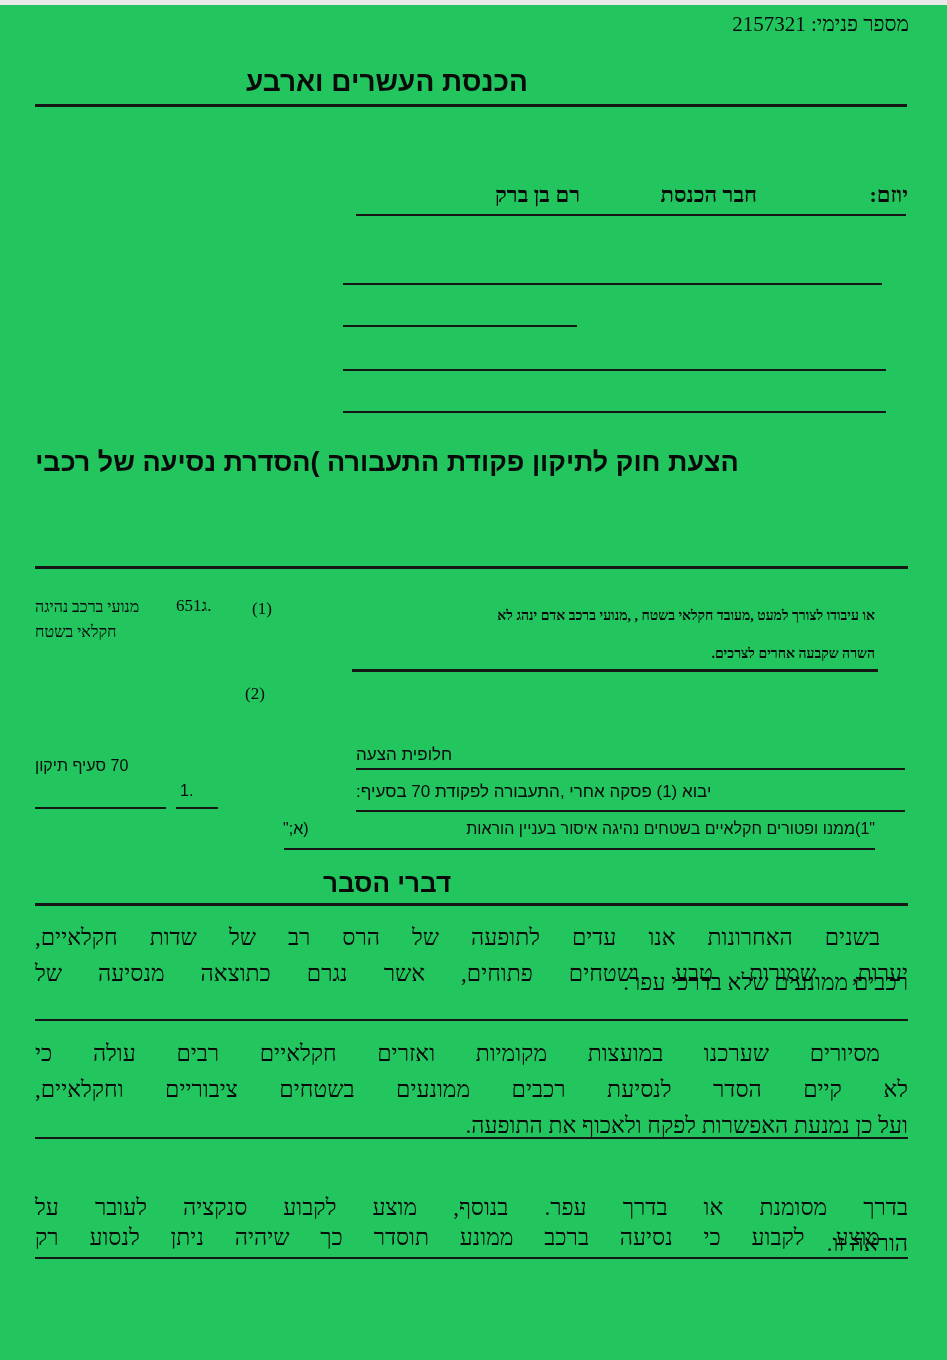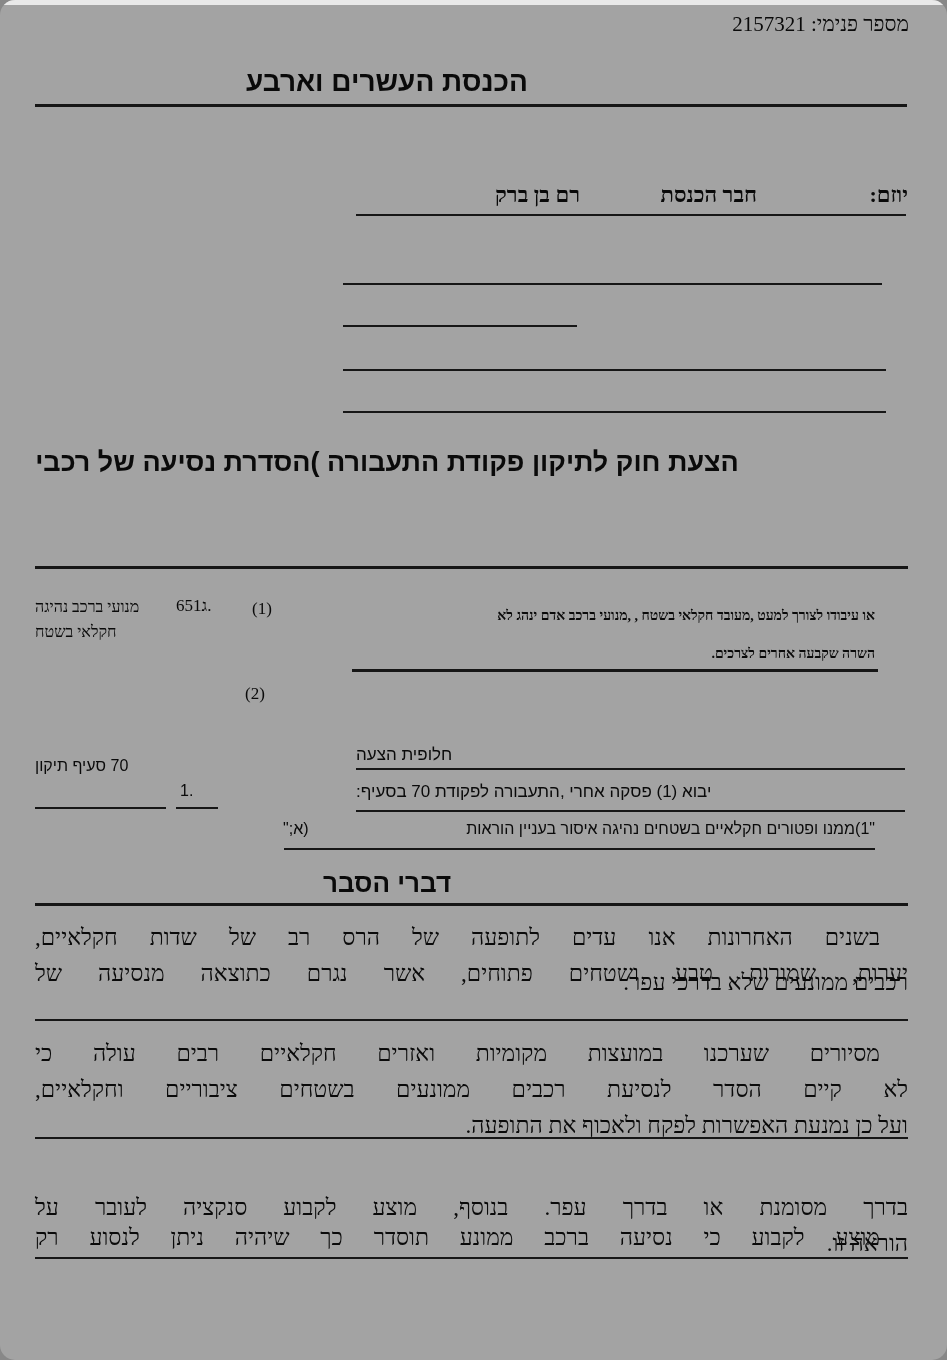--- a/index.html
+++ b/index.html
@@ -1,19 +1,19 @@
 <!DOCTYPE html>
 <html><head>
 <meta charset="utf-8">
 <style>
   html,body{margin:0;padding:0;background:#888;}
   .page{
-    position:relative;width:947px;height:1360px;background:#a3a3a3;
+    position:relative;width:947px;height:1360px;background:#22c55e;
     font-family:"Liberation Serif","DejaVu Serif",serif;color:#0a0a0a;
-    overflow:hidden;margin:0 auto;border-radius:15px;
+    overflow:hidden;margin:0 auto;
   }
   .topedge{position:absolute;left:0;top:0;width:947px;height:5px;background:#e9e9e9;}
   .abs{position:absolute;white-space:nowrap;}
   .rule{position:absolute;background:#161616;}
   .serif{font-family:"Liberation Serif","DejaVu Serif",serif;}
   .sans{font-family:"Liberation Sans","DejaVu Sans",sans-serif;}
   .b{font-weight:bold;}
   .ctr{left:0;width:774px;text-align:center;white-space:nowrap;}
   .internal{top:12px;right:38px;font-size:21px;direction:rtl;}
   .knesset{top:66px;font-size:28px;}

